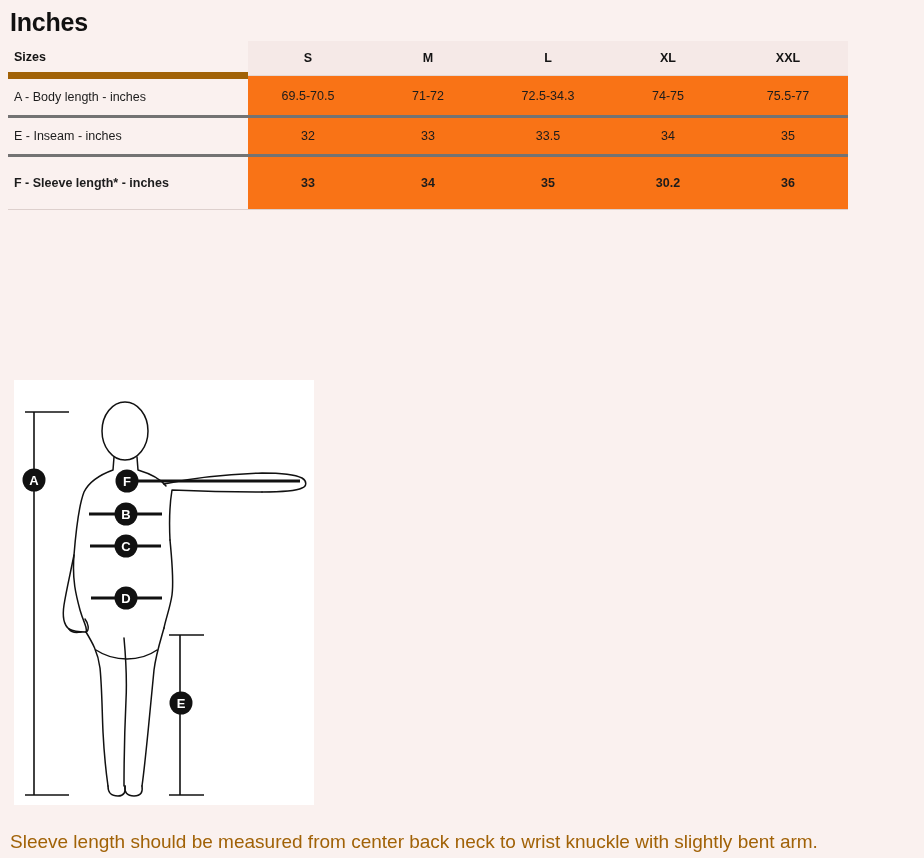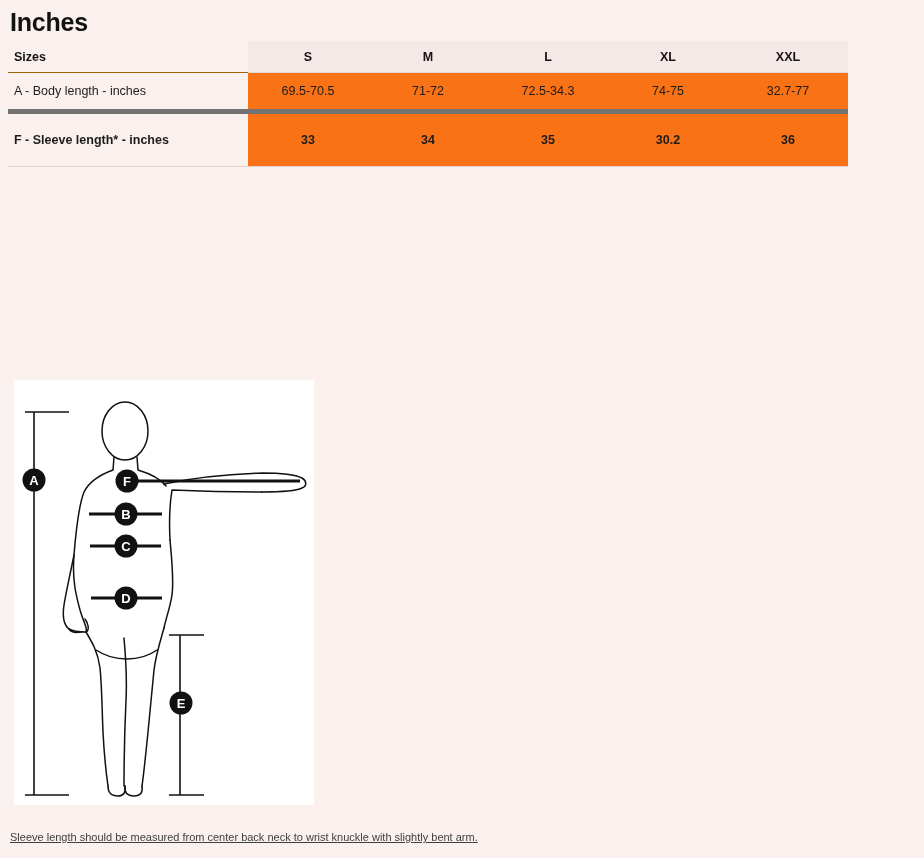--- a/index.html
+++ b/index.html
@@ -51,32 +51,32 @@
     vertical-align: middle;
     font-size: 12.5px;
     font-weight: bold;
     color: #141414;
     border-bottom: 1px solid #e3d8d5;
   }
   .size-table thead th.label-col {
     text-align: left;
     padding-left: 6px;
     background: transparent;
-    border-bottom: 1px solid #a16207;
+    border-bottom: 7px solid #a16207;
   }
   .size-table thead th.val-col {
     text-align: center;
     background: #f5e9e7;
   }
   .size-table tbody td {
     height: 36px;
     vertical-align: middle;
     font-size: 12.5px;
     color: #1c1c1c;
-    border-bottom: 5px solid #737373;
+    border-bottom: 3px solid #737373;
   }
   .size-table tbody tr:last-child td {
     border-bottom: 1px solid #ddd0cd;
   }
   .size-table tbody td.label-col {
     text-align: left;
     padding-left: 6px;
     font-size: 12.5px;
   }
   .size-table tbody td.val-col {
@@ -103,23 +103,22 @@
   }
   .figure-box svg {
     display: block;
   }
 
   
   .footnote {
     position: absolute;
     left: 10px;
     top: 831px;
-    font-size: 11px;
-    color: #404040;
-    text-decoration: underline;
+    font-size: 19px;
+    color: #a16207;
   }
 </style>
 </head>
 <body>
 
 <div class="page">
 
   <div class="title">Inches</div>
 
   <table class="size-table">
@@ -141,21 +140,29 @@
         <th class="val-col">XXL</th>
       </tr>
     </thead>
     <tbody>
       <tr>
         <td class="label-col">A - Body length - inches</td>
         <td class="val-col">69.5-70.5</td>
         <td class="val-col">71-72</td>
         <td class="val-col">72.5-34.3</td>
         <td class="val-col">74-75</td>
-        <td class="val-col">32.7-77</td>
+        <td class="val-col">75.5-77</td>
+      </tr>
+      <tr>
+        <td class="label-col">E - Inseam - inches</td>
+        <td class="val-col">32</td>
+        <td class="val-col">33</td>
+        <td class="val-col">33.5</td>
+        <td class="val-col">34</td>
+        <td class="val-col">35</td>
       </tr>
       <tr class="tall">
         <td class="label-col">F - Sleeve length* - inches</td>
         <td class="val-col">33</td>
         <td class="val-col">34</td>
         <td class="val-col">35</td>
         <td class="val-col">30.2</td>
         <td class="val-col">36</td>
       </tr>
     </tbody>

